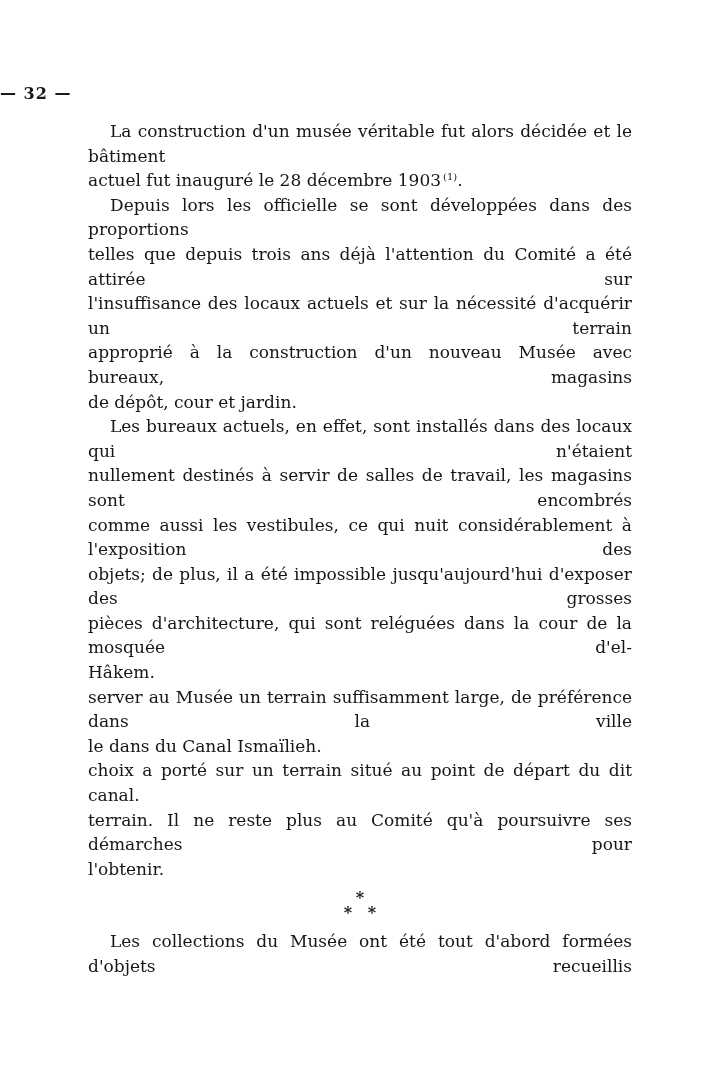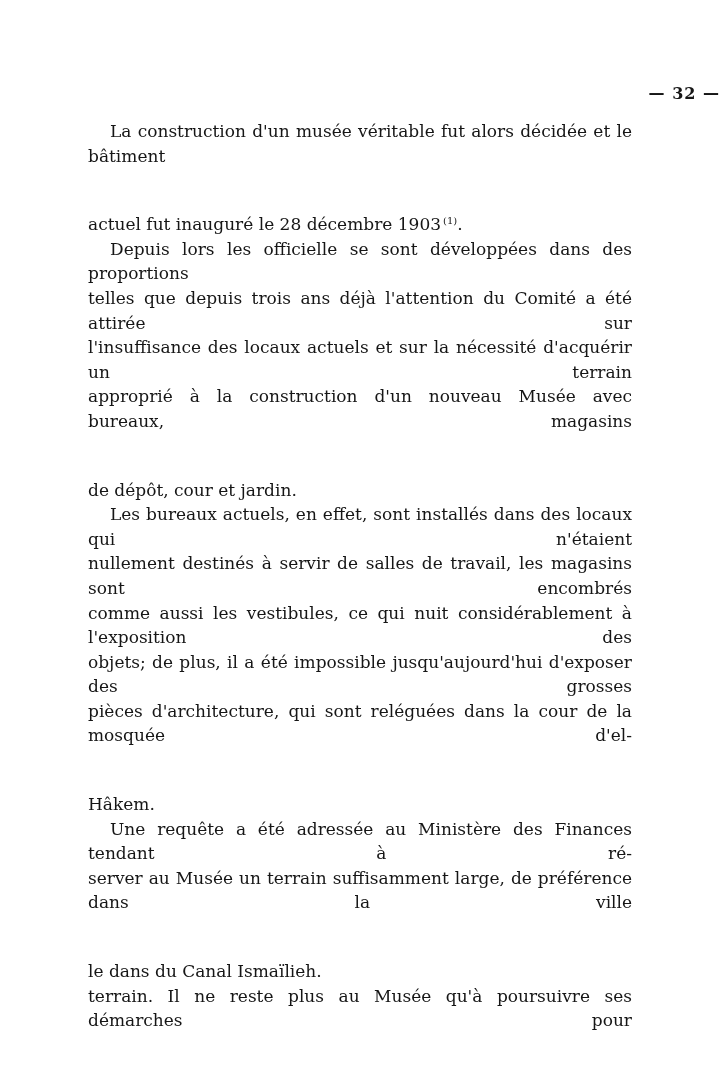--- a/index.html
+++ b/index.html
@@ -4,30 +4,30 @@
 <style>
   * { margin:0; padding:0; box-sizing:border-box; }
   html, body { background:#e8e8e8; }
   body { font-family:"DejaVu Serif", serif; }
   .page {
     position:relative; width:720px; height:1082px;
     background:#ffffff; color:#161616; overflow:hidden;
     margin:0 auto;
   }
   .page-number {
-    padding-top:84px; text-align:right;
+    padding-top:84px; text-align:left;
     font-size:16px; font-weight:bold; letter-spacing:1px;
   }
   .body-text {
     margin:16px 88px 0 88px;
     font-size:17px; line-height:24.6px;
   }
   .line { text-align:justify; text-align-last:justify; }
   .line.first { text-indent:22px; }
-  .line.endp { text-align-last:left;margin-top:44px; }
+  .line.endp { text-align-last:left; }
   sup.fnref {
     font-size:10px; vertical-align:super; line-height:0; margin-left:2px;
   }
   .asterism {
     text-align:center; font-size:16px; line-height:15px;
     margin:9px 0 9px 0; font-weight:bold;
   }
   .asterism .row2 { word-spacing:10px; }
 </style>
 </head>
@@ -48,26 +48,26 @@
     <p class="line">approprié à la construction d'un nouveau Musée avec bureaux, magasins</p>
     <p class="line endp">de dépôt, cour et jardin.</p>
 
     <p class="line first">Les bureaux actuels, en effet, sont installés dans des locaux qui n'étaient</p>
     <p class="line">nullement destinés à servir de salles de travail, les magasins sont encombrés</p>
     <p class="line">comme aussi les vestibules, ce qui nuit considérablement à l'exposition des</p>
     <p class="line">objets; de plus, il a été impossible jusqu'aujourd'hui d'exposer des grosses</p>
     <p class="line">pièces d'architecture, qui sont reléguées dans la cour de la mosquée d'el-</p>
     <p class="line endp">Hâkem.</p>
 
-    <p class="line first">Une requête a été adressée au Ministère des Finances tendant à ré-</p>
     <p class="line">server au Musée un terrain suffisamment large, de préférence dans la ville</p>
     <p class="line endp">le dans du Canal Ismaïlieh.</p>
 
+    <p class="line endp">choix a porté sur un terrain situé au point de départ du dit canal.</p>
 
-    <p class="line">terrain. Il ne reste plus au Musée qu'à poursuivre ses démarches pour</p>
+    <p class="line">terrain. Il ne reste plus au Comité qu'à poursuivre ses démarches pour</p>
     <p class="line endp">l'obtenir.</p>
 
     <div class="asterism">
       <div>*</div>
       <div class="row2">* *</div>
     </div>
 
     <p class="line first">Les collections du Musée ont été tout d'abord formées d'objets recueillis</p>
 
   </div>

